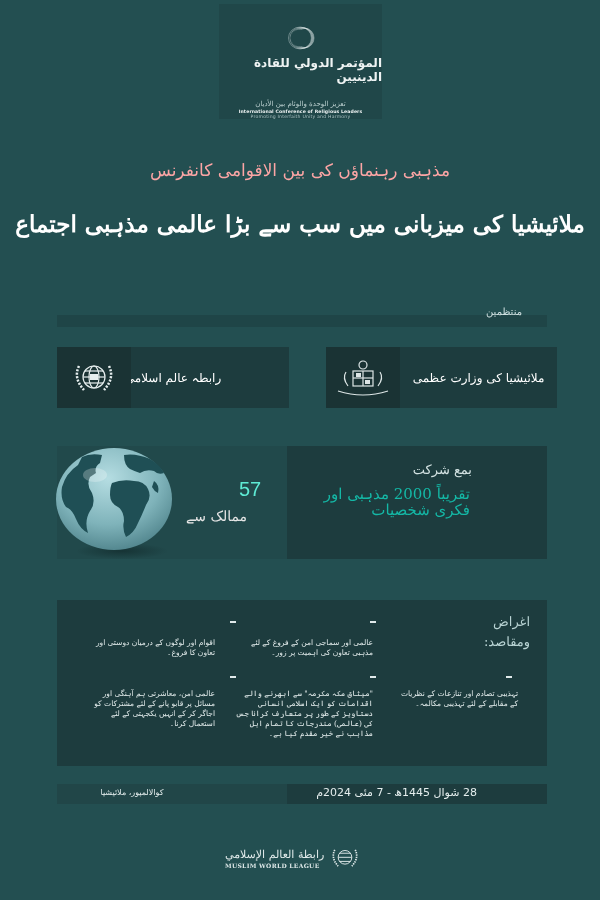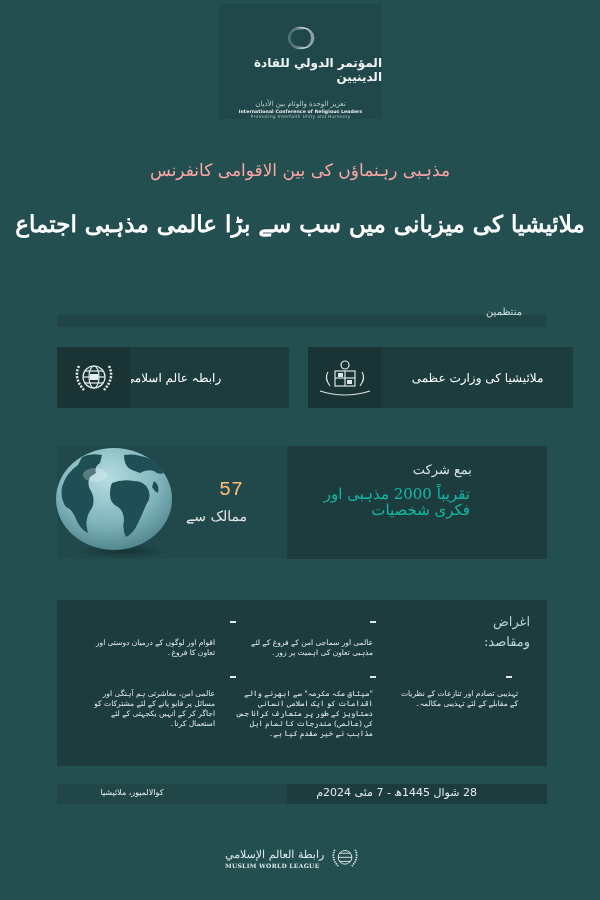--- a/index.html
+++ b/index.html
@@ -53,21 +53,21 @@
     display: flex; align-items: center; justify-content: center;
   }
   .org-name {
     flex: 1; text-align: center; font-size: 12px; color: #ffffff; direction: rtl;
     font-family: "DejaVu Serif", serif;
   }
 
   
   .globe-card { left: 57px; top: 446px; width: 232px; height: 113px; background: #21494b; }
   .part-card { left: 287px; top: 446px; width: 260px; height: 113px; background: #1d3c3e; }
-  .count-num { left: 219px; top: 478px; font-family: Liberation Mono, monospace; font-size: 20px; color: #fdba74; }
+  .count-num { left: 239px; top: 478px; font-family: Liberation Sans, sans-serif; font-size: 20px; color: #5eead4; }
   .count-lbl { left: 186px; top: 508px; font-family: "DejaVu Serif", serif; font-size: 14px; color: #e5e5e5; direction: rtl; }
   .part-heading { right: 128px; top: 462px; font-family: "DejaVu Serif", serif; font-size: 13px; color: #d4e3e3; direction: rtl; }
   .part-text { right: 130px; top: 486px; width: 170px; font-family: "DejaVu Serif", serif; font-size: 15px; line-height: 16px; color: #14b8a6; direction: rtl; text-align: right; }
 
   
   .obj-box { left: 57px; top: 600px; width: 490px; height: 166px; background: #1d3c3e; }
   .obj-title { right: 70px; top: 612px; font-family: "DejaVu Serif", serif; font-size: 13px; line-height: 20px; color: #b9d4d4; direction: rtl; text-align: right; }
   .obj-item { font-family: "DejaVu Serif", serif; font-size: 7.5px; line-height: 10px; color: #e3ecec; direction: rtl; text-align: right; }
   .dash { width: 6px; height: 1.5px; background: #e0eaea; }
 
@@ -103,21 +103,21 @@
   <div class="logo-en1">International Conference of Religious Leaders</div>
   <div class="logo-en2">Promoting Interfaith Unity and Harmony</div>
 </div>
 
 <div class="abs subtitle">مذہبی رہنماؤں کی بین الاقوامی کانفرنس</div>
 <div class="abs title">ملائیشیا کی میزبانی میں سب سے بڑا عالمی مذہبی اجتماع</div>
 
 <div class="abs org-bar"></div>
 <div class="abs org-label">منتظمین</div>
 
-<div class="abs org-card" style="left:308px; top:347px; width:265px; height:61px;">
+<div class="abs org-card" style="left:326px; top:347px; width:231px; height:61px;">
   <div class="org-emblem-box">
     <svg width="62" height="40" viewBox="0 0 62 40">
       <g fill="none" stroke="#dde6e6" stroke-width="1.2">
         <circle cx="31" cy="7" r="4"></circle>
         <rect x="21" y="13" width="20" height="15"></rect>
         <line x1="31" y1="13" x2="31" y2="28"></line>
         <line x1="21" y1="20" x2="41" y2="20"></line>
         <path d="M14 14 q-4 6 2 14"></path>
         <path d="M48 14 q4 6 -2 14"></path>
         <path d="M6 33 q25 8 50 0"></path>

